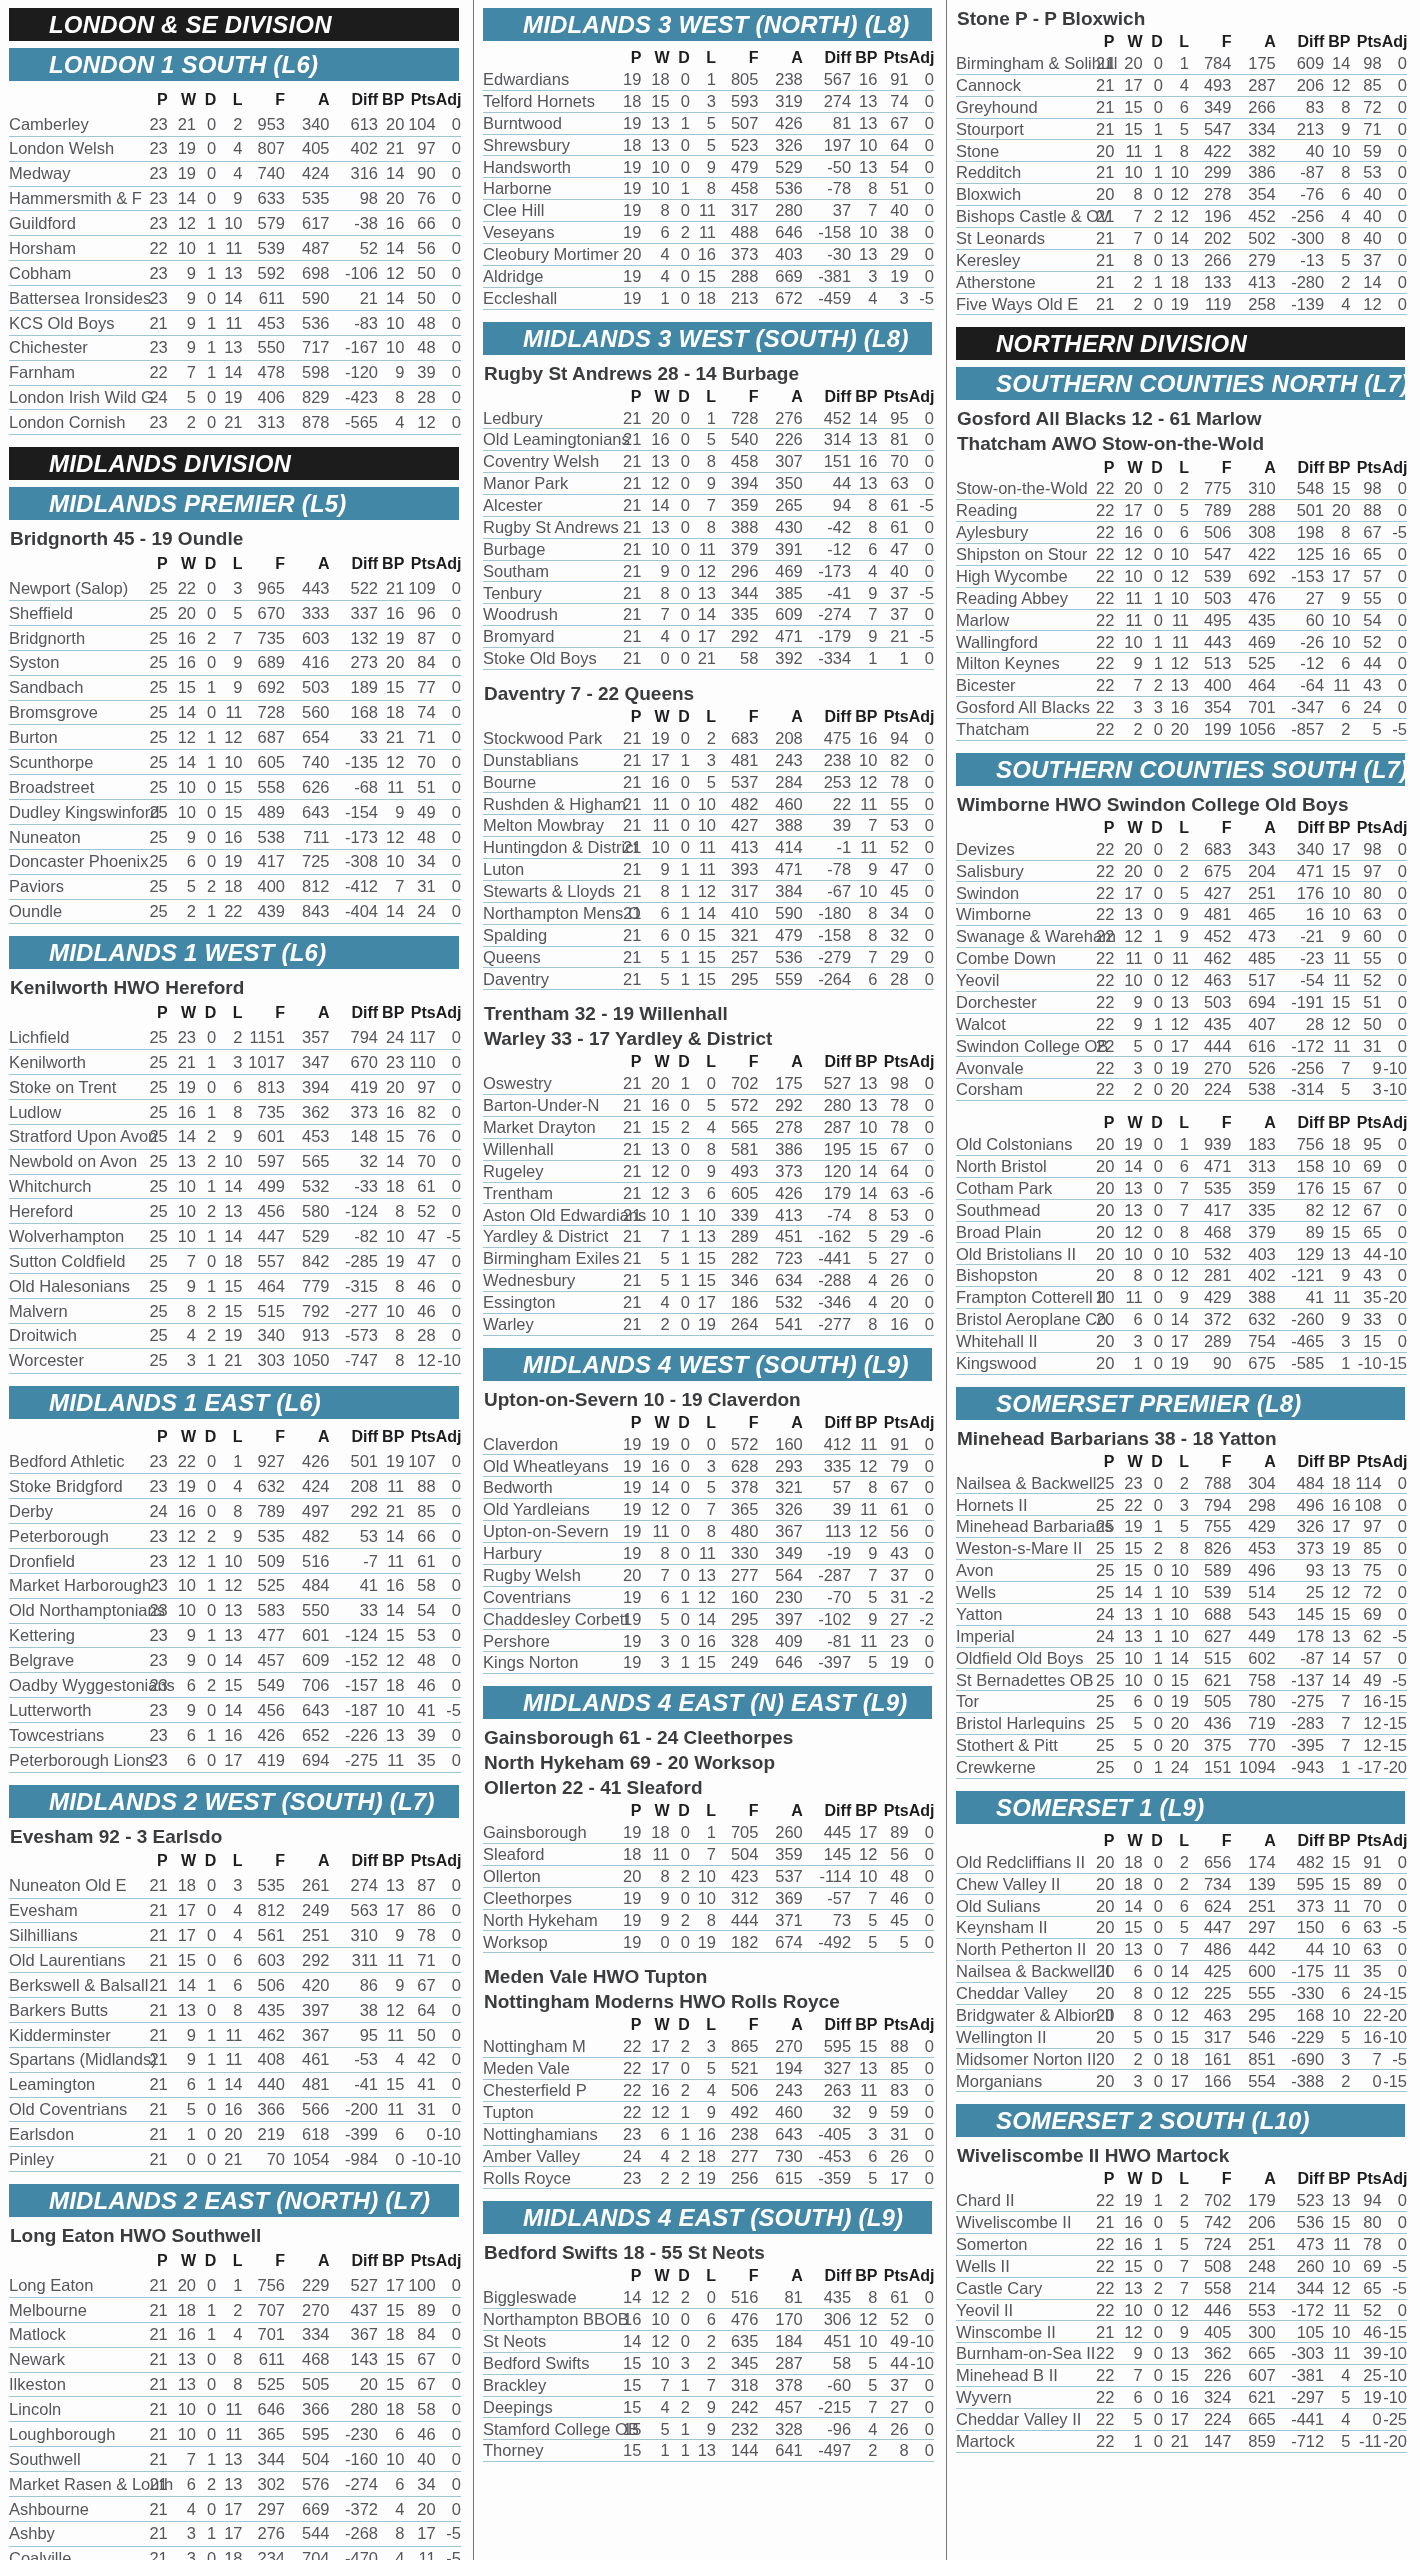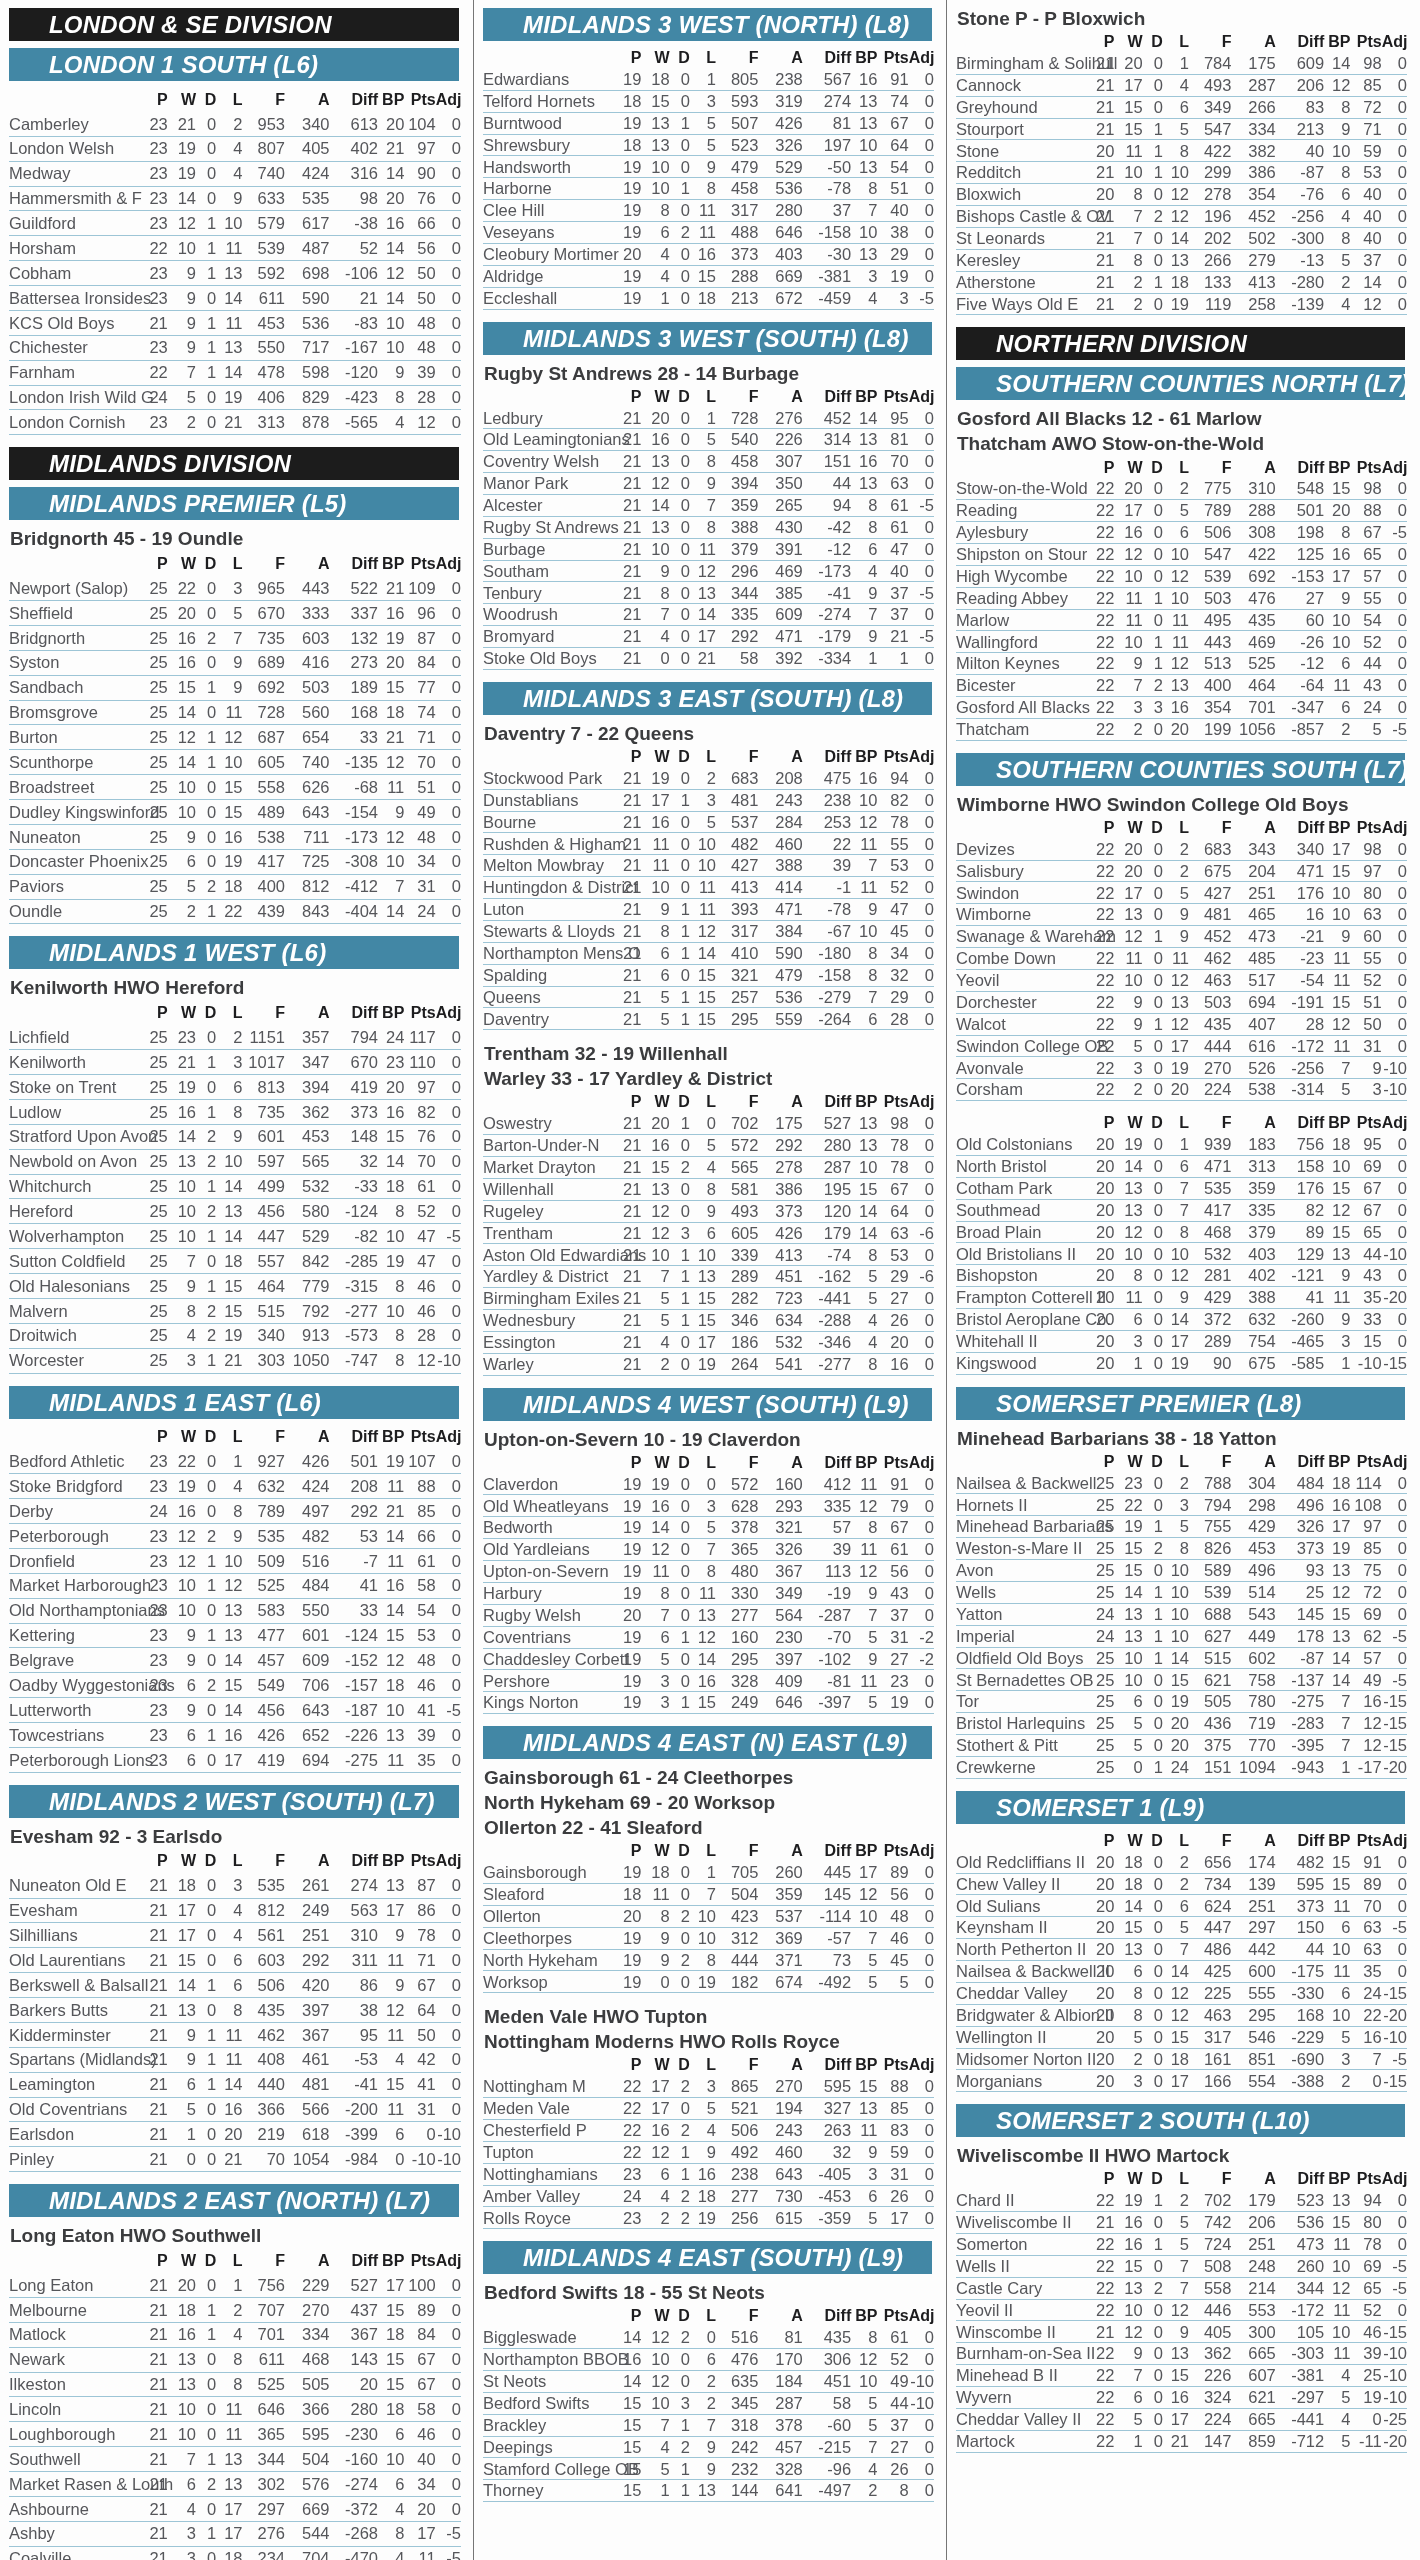--- a/index.html
+++ b/index.html
@@ -1623,21 +1623,20 @@
             <td>21</td>
             <td>58</td>
             <td>392</td>
             <td>-334</td>
             <td>1</td>
             <td>1</td>
             <td>0</td>
           </tr>
         </tbody>
       </table>
-      <div class="bar bar-league">MIDLANDS 3 EAST (SOUTH) (L8)</div>
       <div class="result">Daventry 7 - 22 Queens</div>
       <table>
         <colgroup>
           <col style="width: 131px;">
           <col style="width: 26px;">
           <col style="width: 28px;">
           <col style="width: 20px;">
           <col style="width: 26px;">
           <col style="width: 42px;">
           <col style="width: 44px;">

